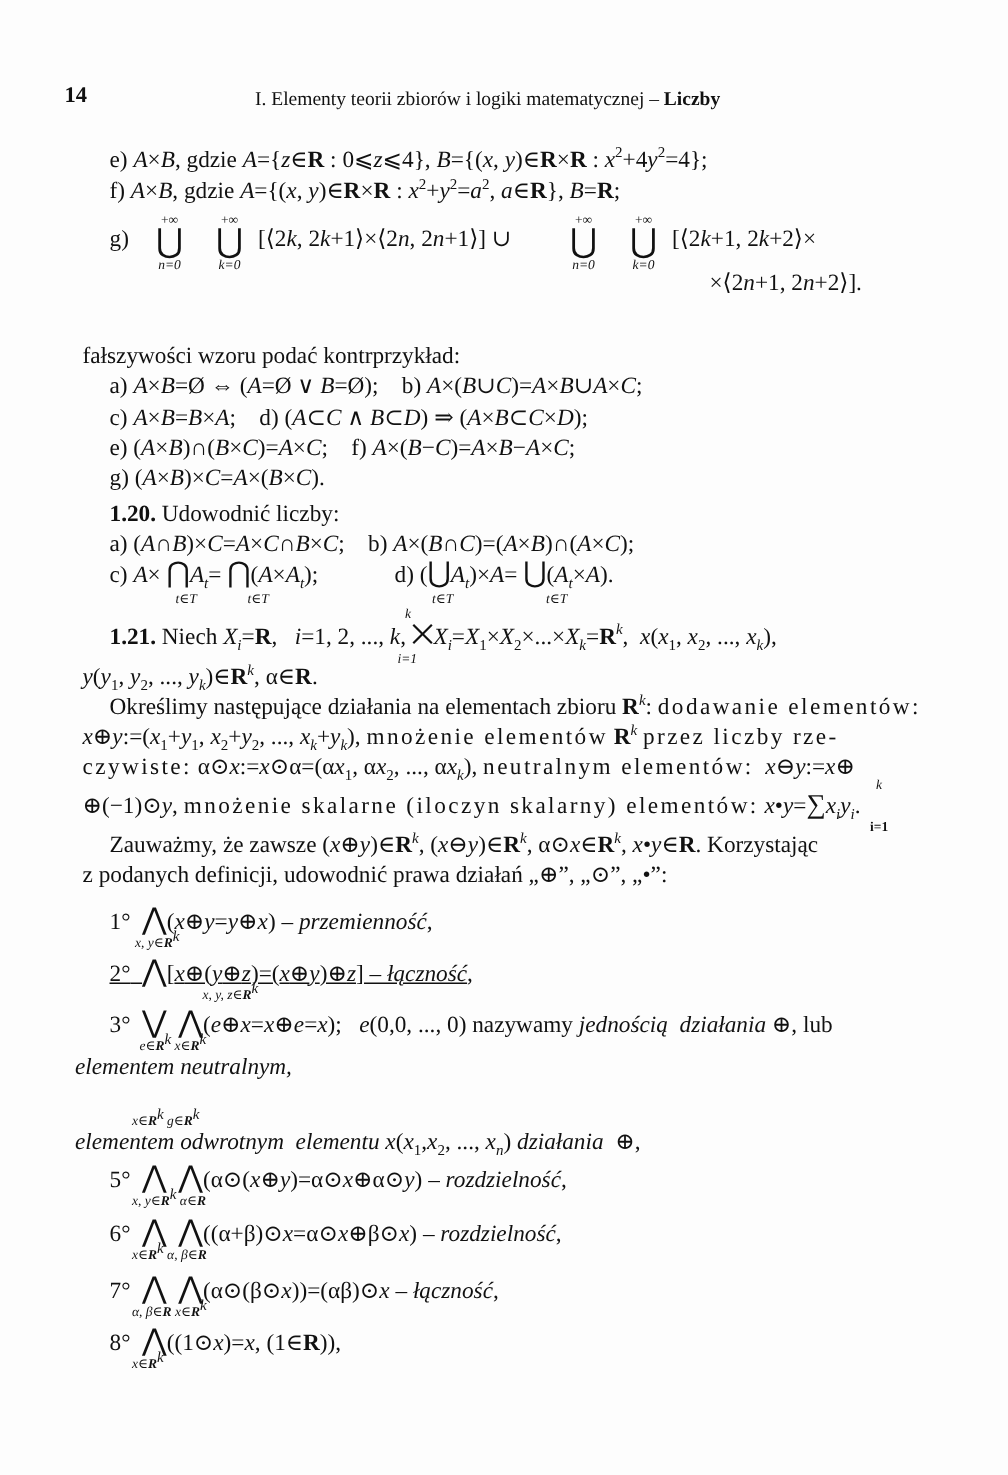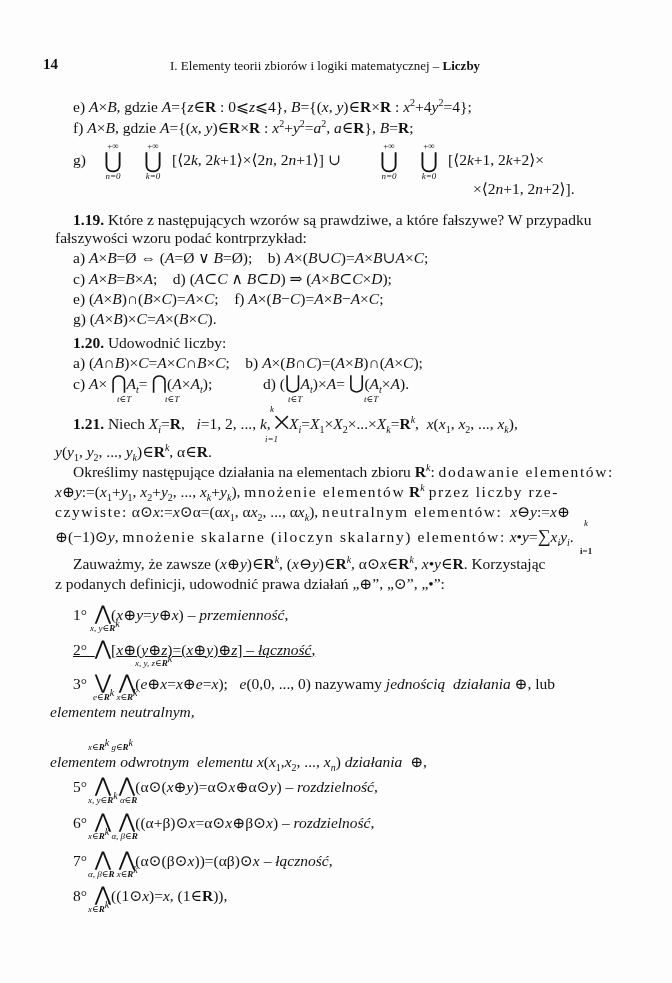--- a/index.html
+++ b/index.html
@@ -55,21 +55,20 @@
     <div class="lim">n=0</div>
   </div>
   <div class="op" style="left:416px;top:141px;width:26px;">
     <div class="limb">+∞</div>
     <div class="big">⋃</div>
     <div class="lim">k=0</div>
   </div>
   <div class="line" style="left:448px;top:151px;">[⟨2<i>k</i>+1, 2<i>k</i>+2⟩×</div>
   <div class="line" style="left:473px;top:180px;">×⟨2<i>n</i>+1, 2<i>n</i>+2⟩].</div>
 
-  <div class="line" style="left:73px;top:211px;"><b>1.19.</b> <span>Które z następujących wzorów są prawdziwe, a które fałszywe? W przypadku</span></div>
   <div class="line" style="left:73px;top:249px;">a) <i>A</i>×<i>B</i>=Ø ⇔ (<i>A</i>=Ø ∨ <i>B</i>=Ø);&nbsp;&nbsp;&nbsp; b) <i>A</i>×(<i>B</i>∪<i>C</i>)=<i>A</i>×<i>B</i>∪<i>A</i>×<i>C</i>;</div>
   <div class="line" style="left:55px;top:229px;">fałszywości wzoru podać kontrprzykład:</div>
   <div class="line" style="left:73px;top:270px;">c) <i>A</i>×<i>B</i>=<i>B</i>×<i>A</i>;&nbsp;&nbsp;&nbsp; d) (<i>A</i>⊂<i>C</i> ∧ <i>B</i>⊂<i>D</i>) ⇒ (<i>A</i>×<i>B</i>⊂<i>C</i>×<i>D</i>);</div>
   <div class="line" style="left:73px;top:290px;">e) (<i>A</i>×<i>B</i>)∩(<i>B</i>×<i>C</i>)=<i>A</i>×<i>C</i>;&nbsp;&nbsp;&nbsp; f) <i>A</i>×(<i>B</i>−<i>C</i>)=<i>A</i>×<i>B</i>−<i>A</i>×<i>C</i>;</div>
   <div class="line" style="left:73px;top:310px;">g) (<i>A</i>×<i>B</i>)×<i>C</i>=<i>A</i>×(<i>B</i>×<i>C</i>).</div>
 
   <div class="line" style="left:73px;top:334px;"><b>1.20.</b> <span>Udowodnić liczby:</span></div>
   <div class="line" style="left:73px;top:354px;">a) (<i>A</i>∩<i>B</i>)×<i>C</i>=<i>A</i>×<i>C</i>∩<i>B</i>×<i>C</i>;&nbsp;&nbsp;&nbsp; b) <i>A</i>×(<i>B</i>∩<i>C</i>)=(<i>A</i>×<i>B</i>)∩(<i>A</i>×<i>C</i>);</div>
   <div class="line" style="left:73px;top:374px;">c) <i>A</i>× <span style="font-size:19px">⋂</span><i>A<sub>t</sub></i>= <span style="font-size:19px">⋂</span>(<i>A</i>×<i>A<sub>t</sub></i>);</div>
   <div class="lim" style="position:absolute;left:117px;top:394px;">t∈T</div>

